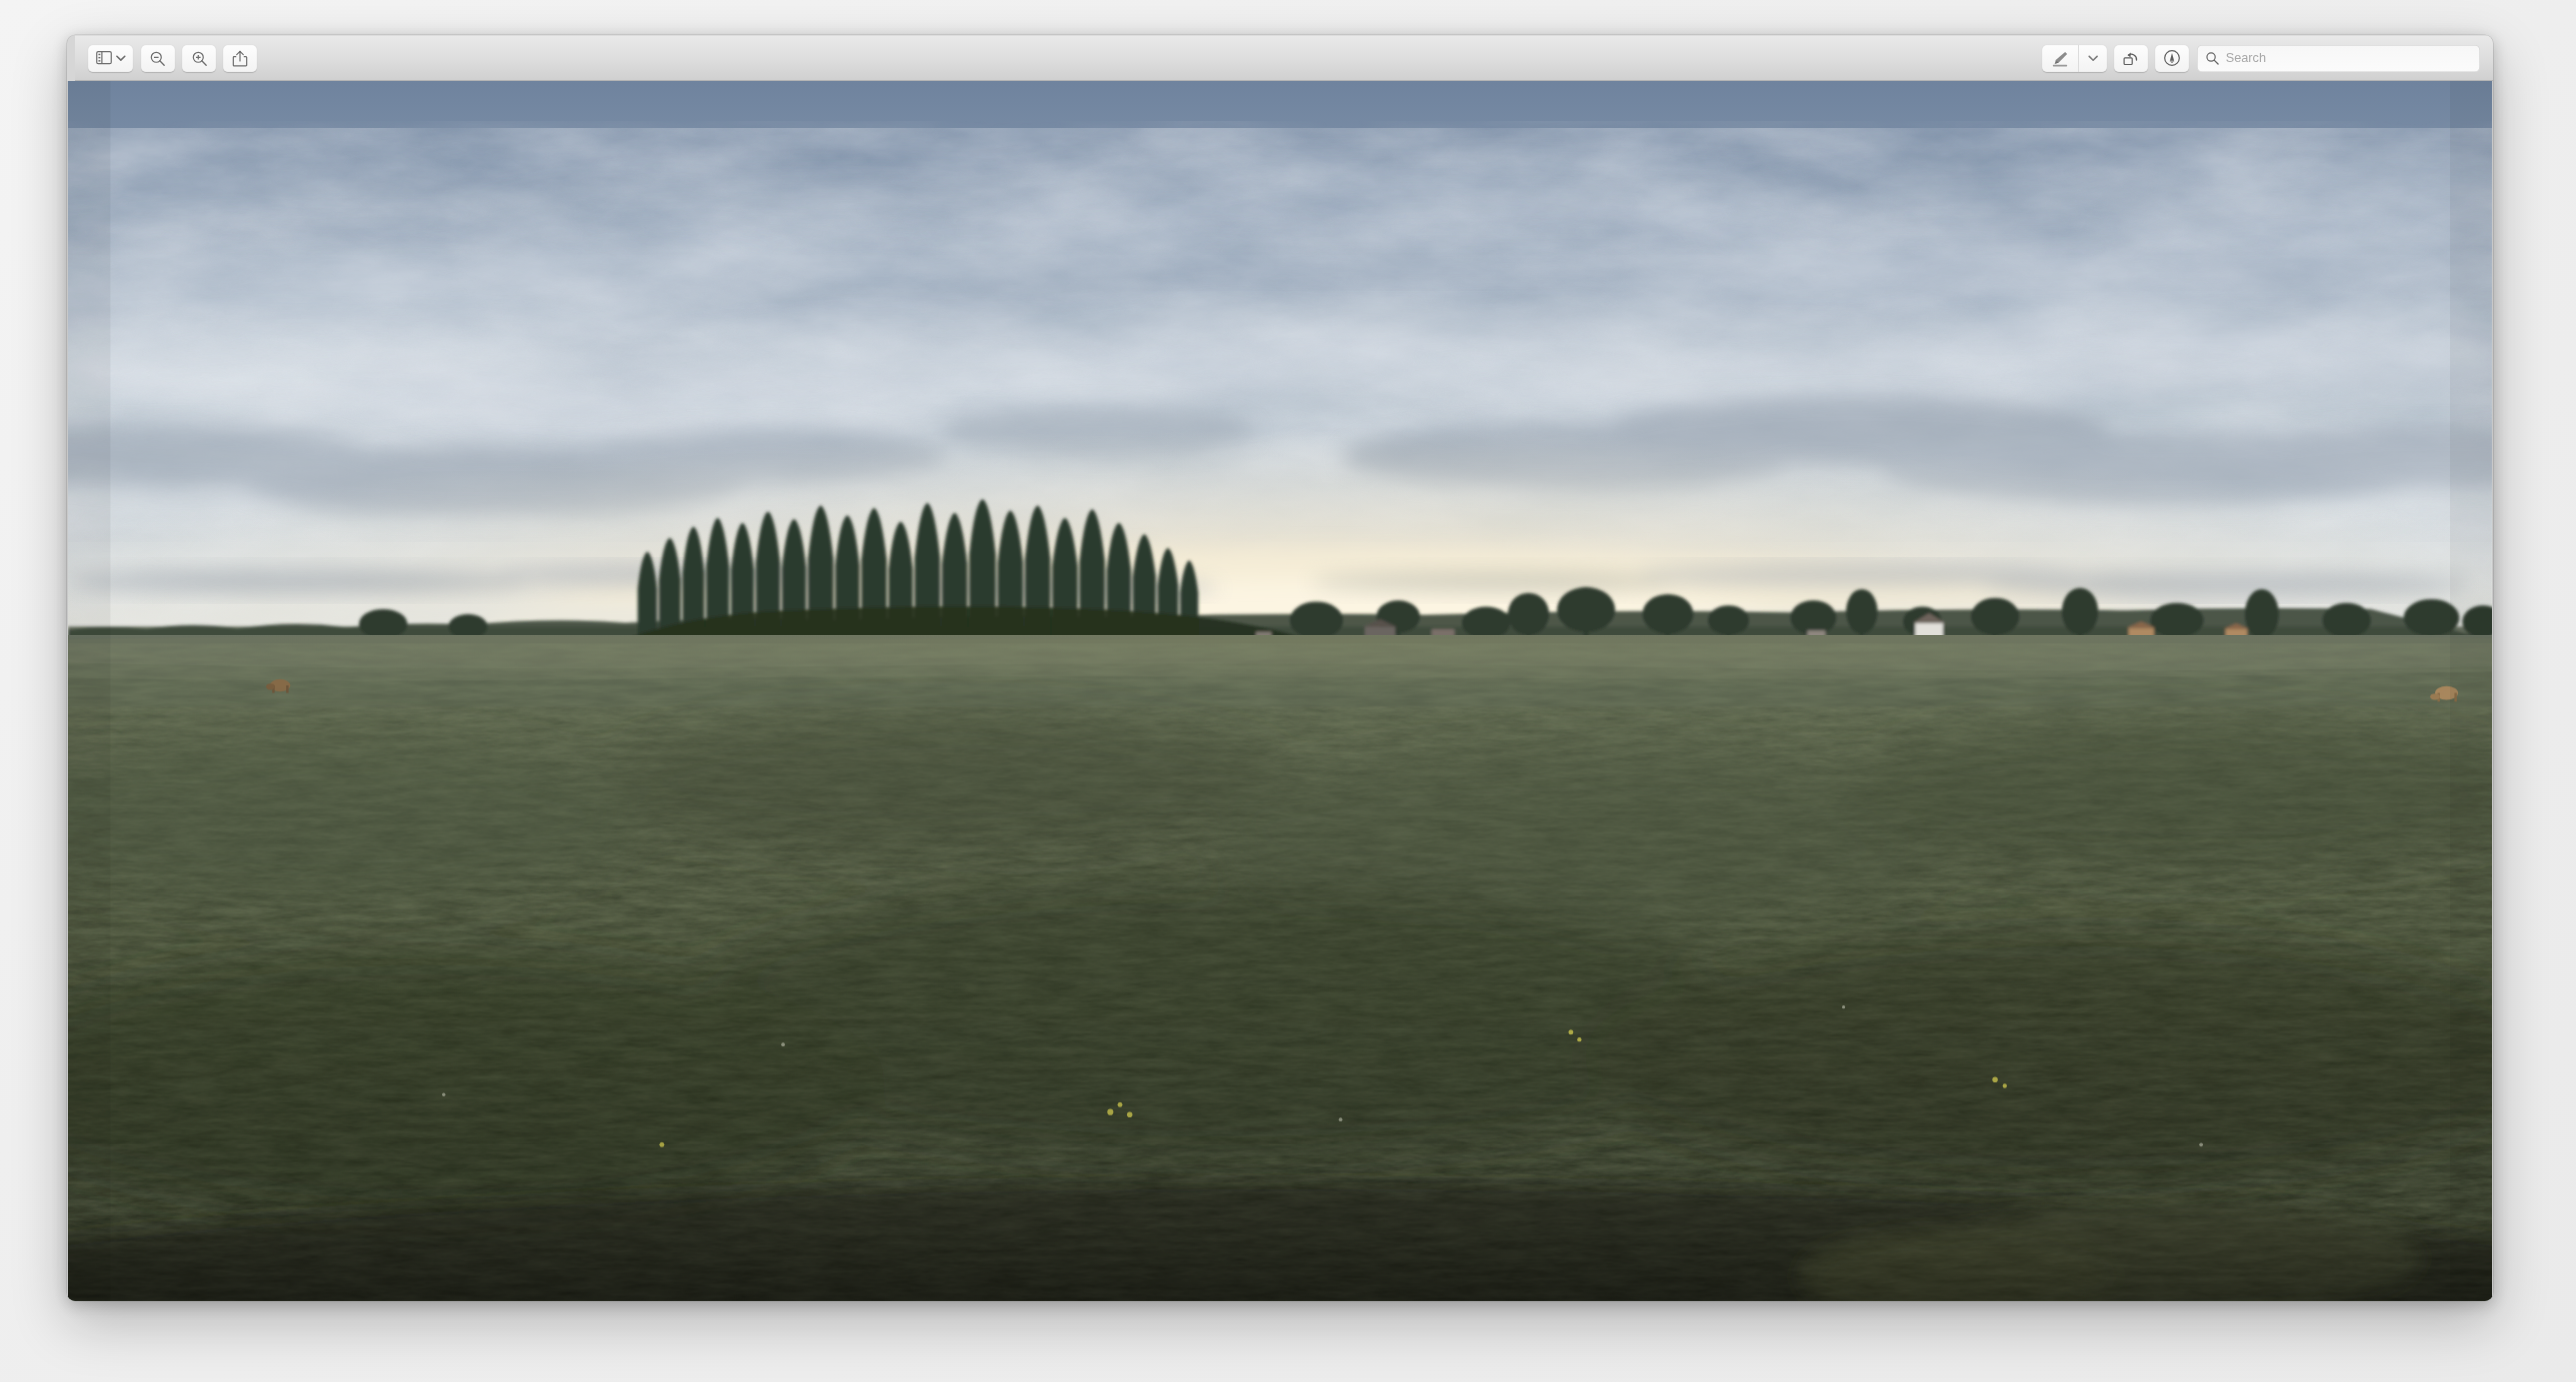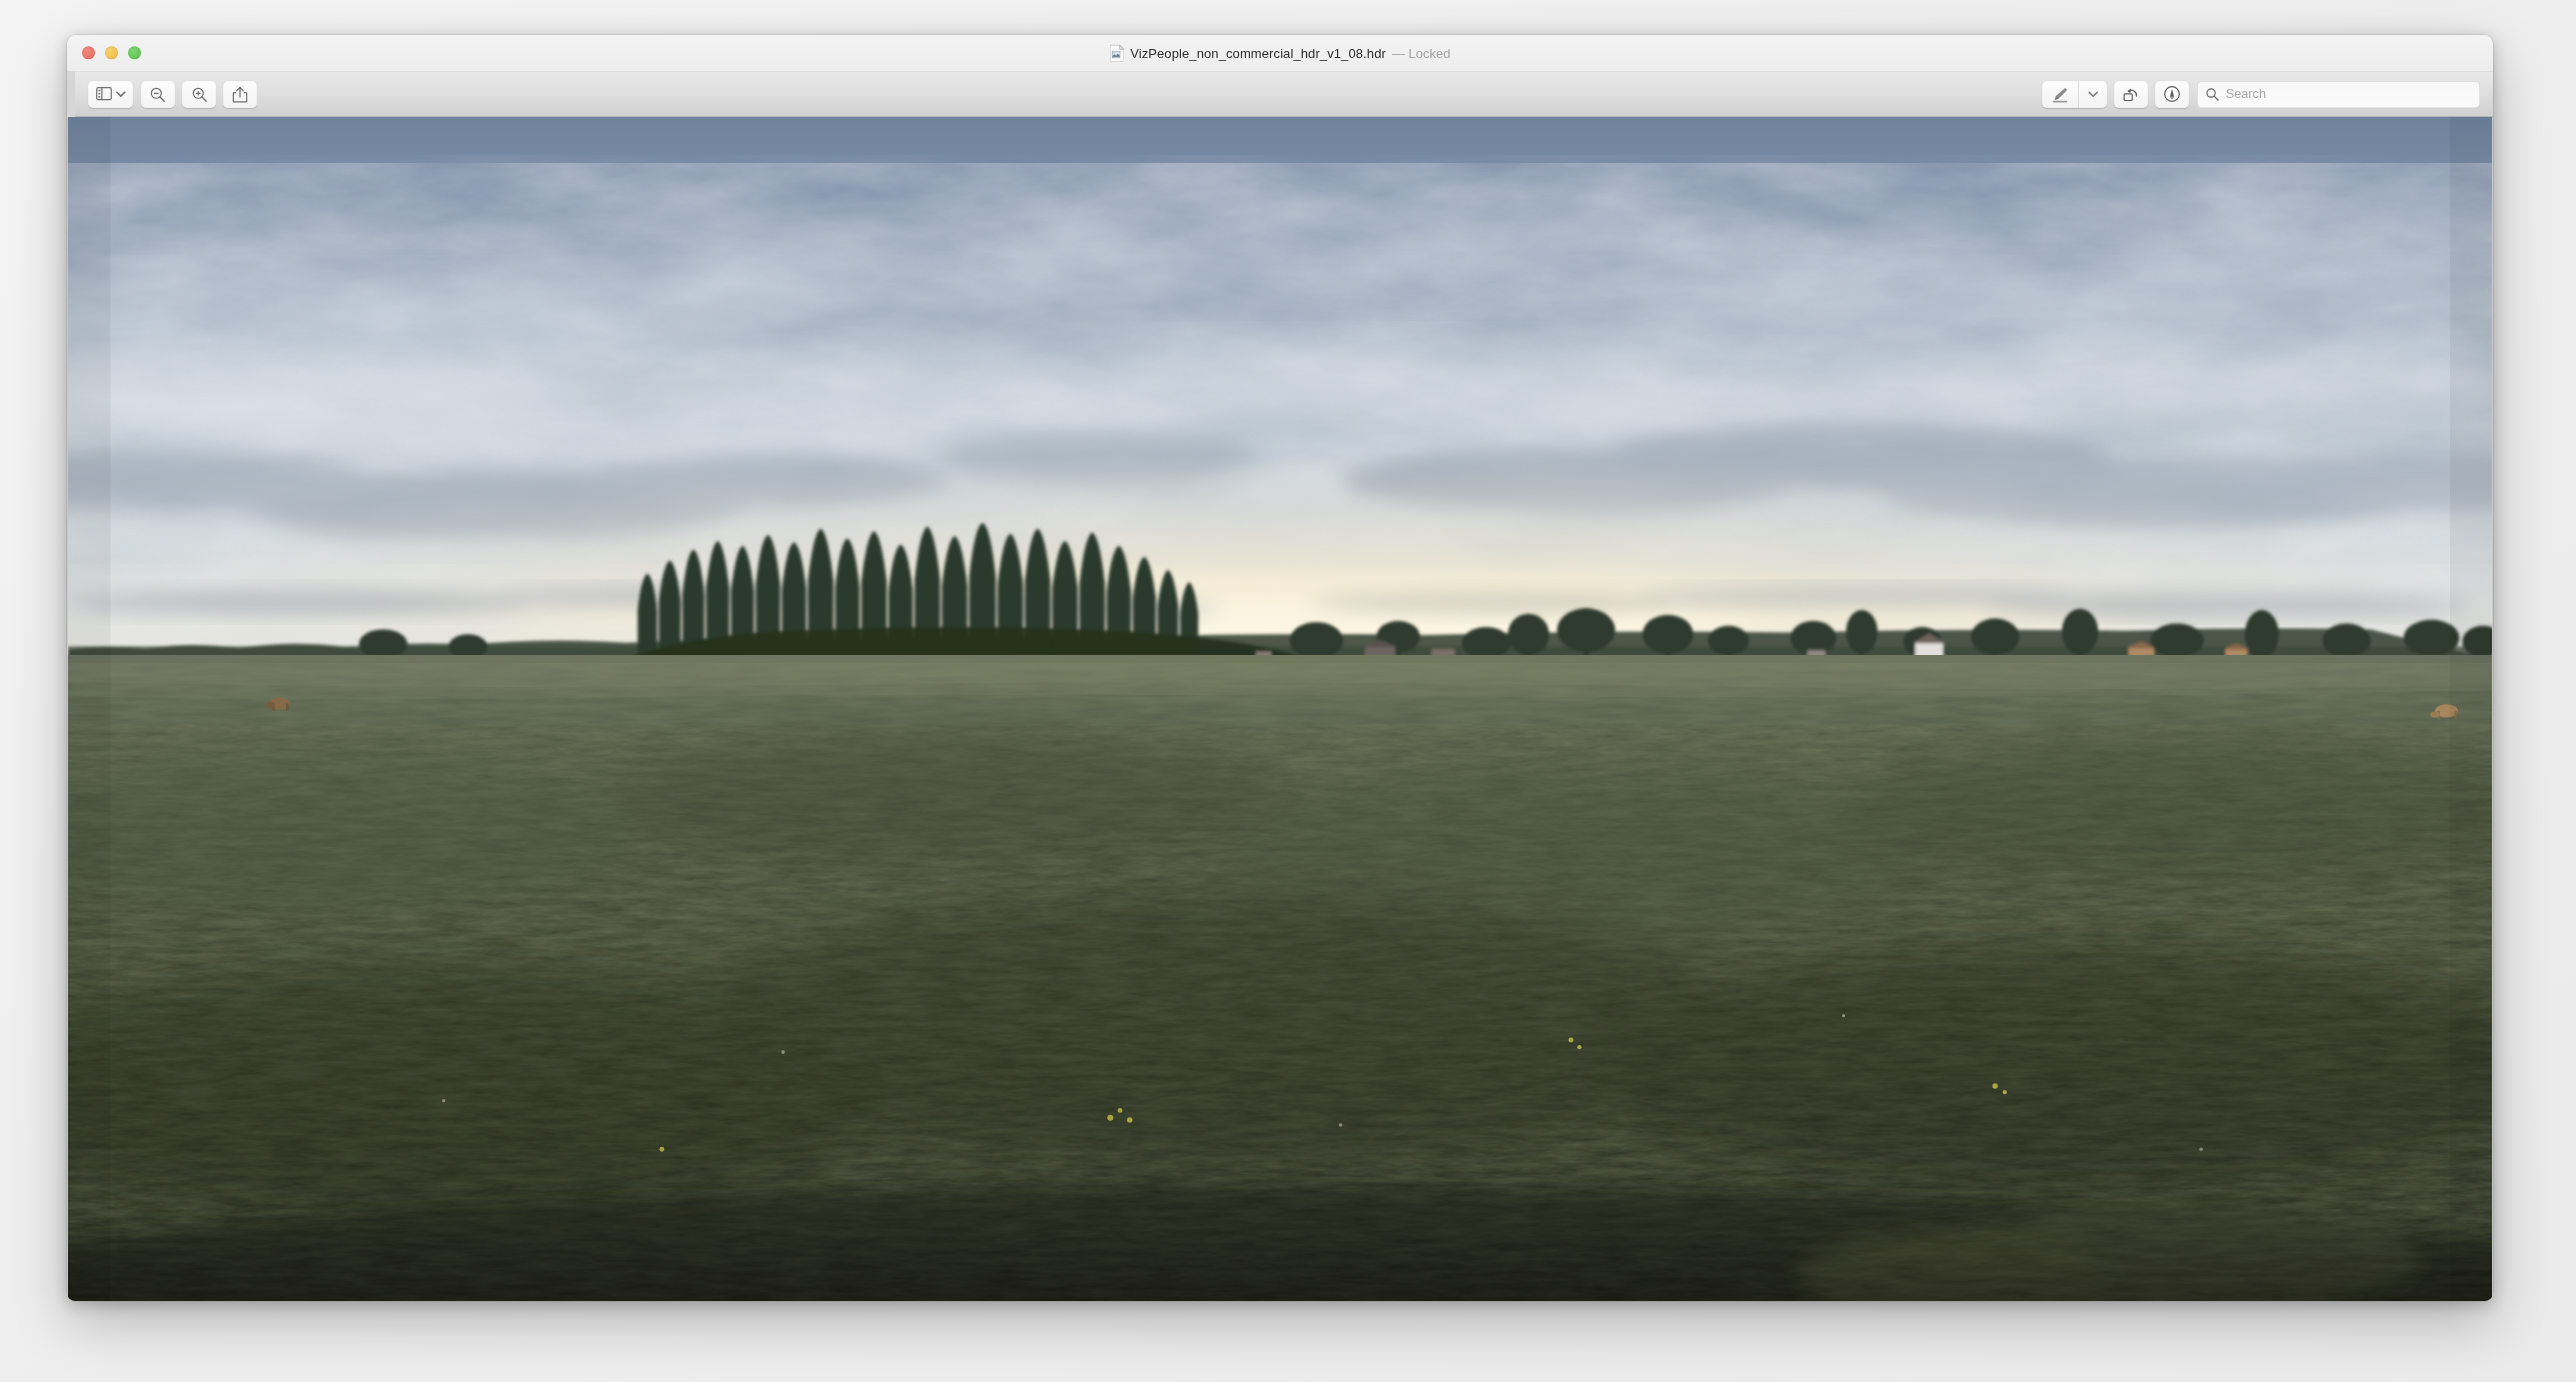--- a/index.html
+++ b/index.html
@@ -169,40 +169,20 @@
     overflow: hidden;
     background: #3b4a35;
   }
   #panorama-image svg { display:block; width:100%; height:100%; }
 </style>
 </head>
 <body>
 
 <div id="preview-window">
 
-  <div id="titlebar">
-
-    <div id="traffic-lights">
-      <div class="light" id="light-close"></div>
-      <div class="light" id="light-min"></div>
-      <div class="light" id="light-zoom"></div>
-    </div>
-
-    <div id="title-group">
-      <svg id="doc-proxy-icon" viewBox="0 0 24 28">
-        <path d="M1 1 h15 l7 7 v19 a1 1 0 0 1 -1 1 h-21 a1 1 0 0 1 -1 -1 v-25 a1 1 0 0 1 1 -1 z" fill="#fbfbfb" stroke="#9a9a9a" stroke-width="1"></path>
-        <path d="M16 1 l7 7 h-7 z" fill="#e2e2e2" stroke="#9a9a9a" stroke-width="1"></path>
-        <rect x="3.5" y="12" width="13" height="10" fill="#cfe0f0" stroke="#6f7d8c" stroke-width="0.7"></rect>
-        <path d="M3.5 20 l3.5 -4 l3 3 l3 -4 l3.5 5 z" fill="#5d6b7a"></path>
-        <circle cx="13.4" cy="14.6" r="1.5" fill="#f2f4d6"></circle>
-      </svg>
-      <span id="window-title">VizPeople_non_commercial_hdr_v1_08.hdr</span>
-      <span id="window-locked-status"> — Locked</span>
-    </div>
-  </div>
 
   <div id="toolbar">
 
     <div id="toolbar-left">
 
       <div class="tb-btn" style="min-width:44px">
         <svg width="16" height="13.3" viewBox="0 0 26 22">
           <rect x="1" y="1" width="24" height="20" rx="2.5" fill="none" stroke="#6e6e6e" stroke-width="2"></rect>
           <line x1="9.5" y1="1" x2="9.5" y2="21" stroke="#6e6e6e" stroke-width="2"></line>
           <rect x="3.8" y="4.5" width="3.2" height="2.4" fill="#6e6e6e"></rect>

